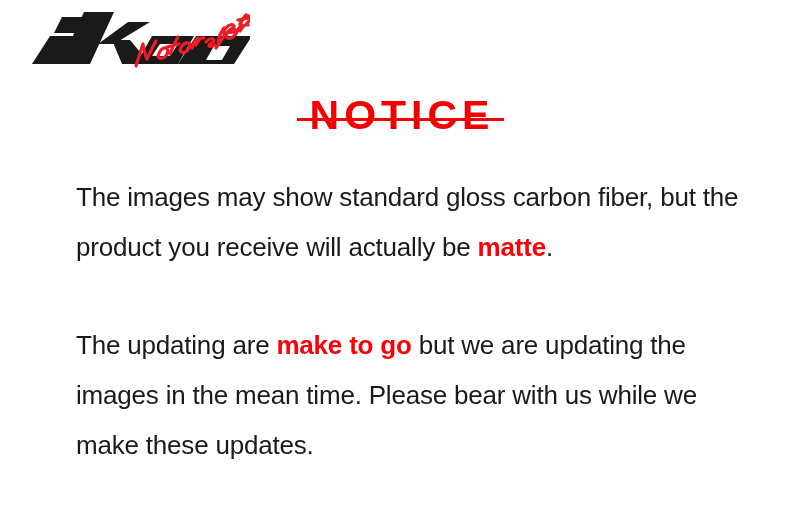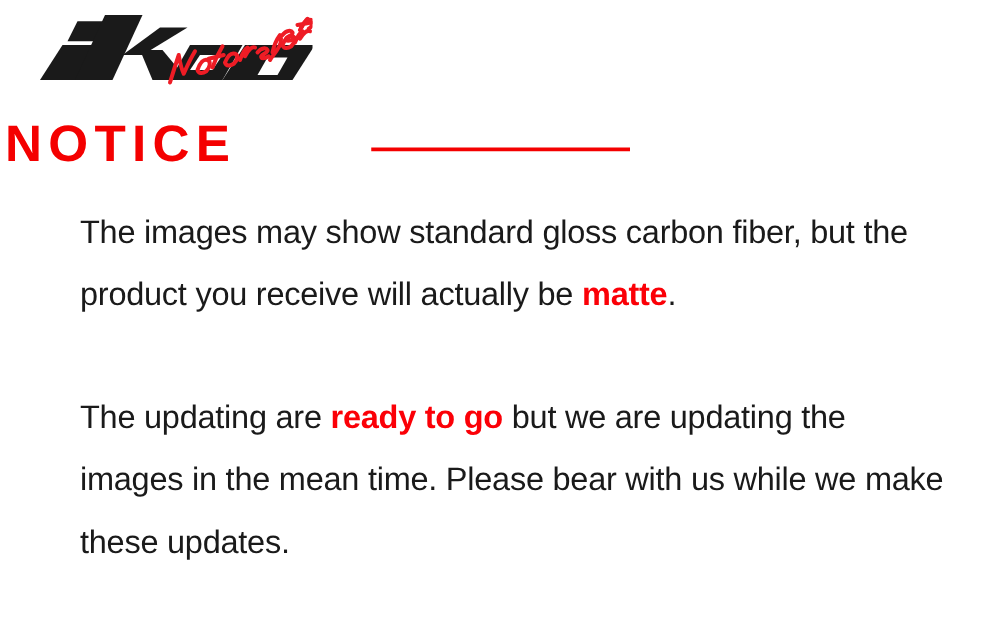--- a/index.html
+++ b/index.html
@@ -34,21 +34,21 @@
   .brand-logo svg {
     display: block;
   }
 
   
   .notice-heading-wrap {
     position: absolute;
     left: 0px;
     top: 68px;
     width: 800px;
-    text-align: left;
+    text-align: center;
   }
   .notice-heading {
     display: inline-block;
     font-family: "Liberation Sans", sans-serif;
     font-size: 41px;
     font-weight: bold;
     letter-spacing: 5px;
     line-height: 1;
     color: #f40000;
     padding: 0 0 9px 4px;
@@ -69,21 +69,21 @@
     top: 160px;
     width: 700px;
   }
   .notice-paragraph {
     font-family: "Liberation Sans", sans-serif;
     font-size: 26px;
     font-weight: 400;
     color: #1a1a1a;
     line-height: 50px;
     letter-spacing: -0.2px;
-    margin: 0;
+    margin: 12px;
   }
   .notice-paragraph + .notice-paragraph {
     margin-top: 48px;
   }
   .hl {
     color: #fb0007;
     font-weight: bold;
   }
 </style>
 </head>
@@ -135,17 +135,17 @@
 
   <div class="notice-heading-wrap">
     <h1 class="notice-heading">NOTICE</h1>
   </div>
   <div class="notice-underline"></div>
 
   <div class="notice-body">
 
     <p class="notice-paragraph"><span>The images may show standard gloss carbon fiber, but the product you receive will actually be </span><span class="hl">matte</span><span>.</span></p>
 
-    <p class="notice-paragraph"><span>The updating are </span><span class="hl">ready to go</span><span> but we are updating the images in the mean time. Please bear with us while we make these updates.</span></p>
+    <p class="notice-paragraph"><span>The updating are </span><span class="hl">make to go</span><span> but we are updating the images in the mean time. Please bear with us while we make these updates.</span></p>
 
   </div>
 
 </div>
 
 </body></html>

